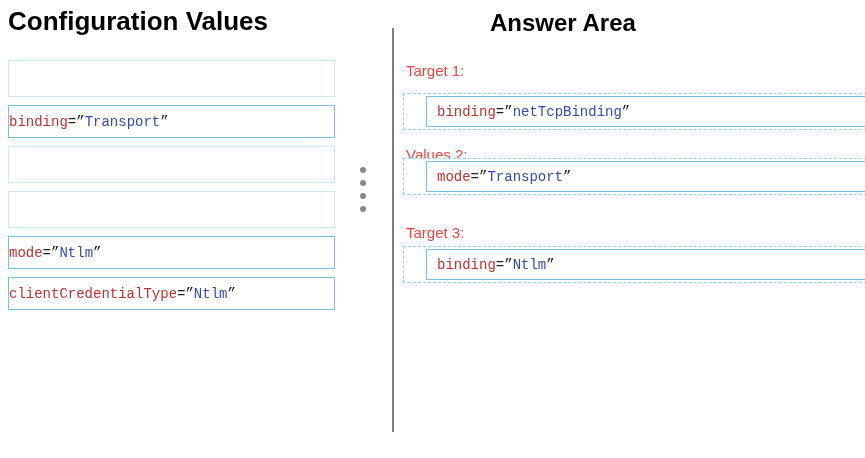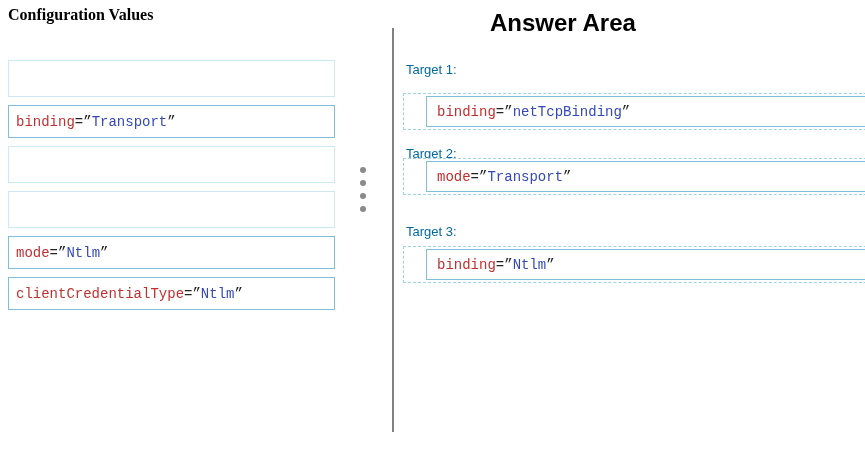--- a/index.html
+++ b/index.html
@@ -14,21 +14,21 @@
     overflow: hidden;
     font-family: "Liberation Sans", sans-serif;
   }
 
   .title {
     position: absolute;
     margin: 0;
     font-weight: bold;
     color: var(--title-text, #000);
   }
-  #left-title  { left: 8px;  top: 6px;  font-size: 16px; font-family: Liberation Serif, serif; }
+  #left-title  { left: 8px;  top: 6px;  font-size: 26px; }
   #right-title { left: 490px; top: 9px; font-size: 24px; }
 
   
   #left-list {
     position: absolute;
     left: 8px;
     top: 60px;
     width: 327px;
     display: flex;
     flex-direction: column;
@@ -37,21 +37,20 @@
   .cfg-box {
     box-sizing: border-box;
     width: 100%;
     background: #ffffff;
   }
   .cfg-box.code {
     height: 33px;
     border: 1px solid var(--code-box-border, #7fc0d8);
     display: flex;
     align-items: center;
-    padding-left: 7px;
   }
   .cfg-box.empty {
     height: 37px;
     border: 1px solid var(--empty-box-border, #cdeaf2);
   }
 
   .code-text {
     font-family: "Liberation Mono", monospace;
     font-size: 14px;
     white-space: pre;
@@ -82,22 +81,22 @@
     width: 6px;
     height: 6px;
     border-radius: 50%;
     background: var(--dots, #8a8a8a);
   }
 
   
   .target-label {
     position: absolute;
     left: 406px;
-    font-size: 13px;
-    color: #0369a1;
+    font-size: 15px;
+    color: #ef4444;
   }
   .target-slot {
     position: absolute;
     left: 403px;
     width: 499px;
     height: 37px;
     box-sizing: border-box;
     border: 1px dashed var(--dashed-border, #9fd3e3);
     background: #ffffff;
   }
@@ -159,21 +158,21 @@
   <div>
     <div class="target-label" style="top: 62px;">Target 1:</div>
     <div class="target-slot" style="top: 93px;">
       <div class="slot-fill">
         <span class="code-text"><span class="attr">binding</span><span class="pt eq">=</span><span class="pt oq">”</span><span class="val">netTcpBinding</span><span class="pt cq">”</span></span>
       </div>
     </div>
   </div>
 
   <div>
-    <div class="target-label" style="top: 146px;">Target 2:</div>
+    <div class="target-label" style="top: 146px;">Values 2:</div>
     <div class="target-slot" style="top: 158px;">
       <div class="slot-fill">
         <span class="code-text"><span class="attr">mode</span><span class="pt eq">=</span><span class="pt oq">”</span><span class="val">Transport</span><span class="pt cq">”</span></span>
       </div>
     </div>
   </div>
 
   <div>
     <div class="target-label" style="top: 224px;">Target 3:</div>
     <div class="target-slot" style="top: 246px;">

